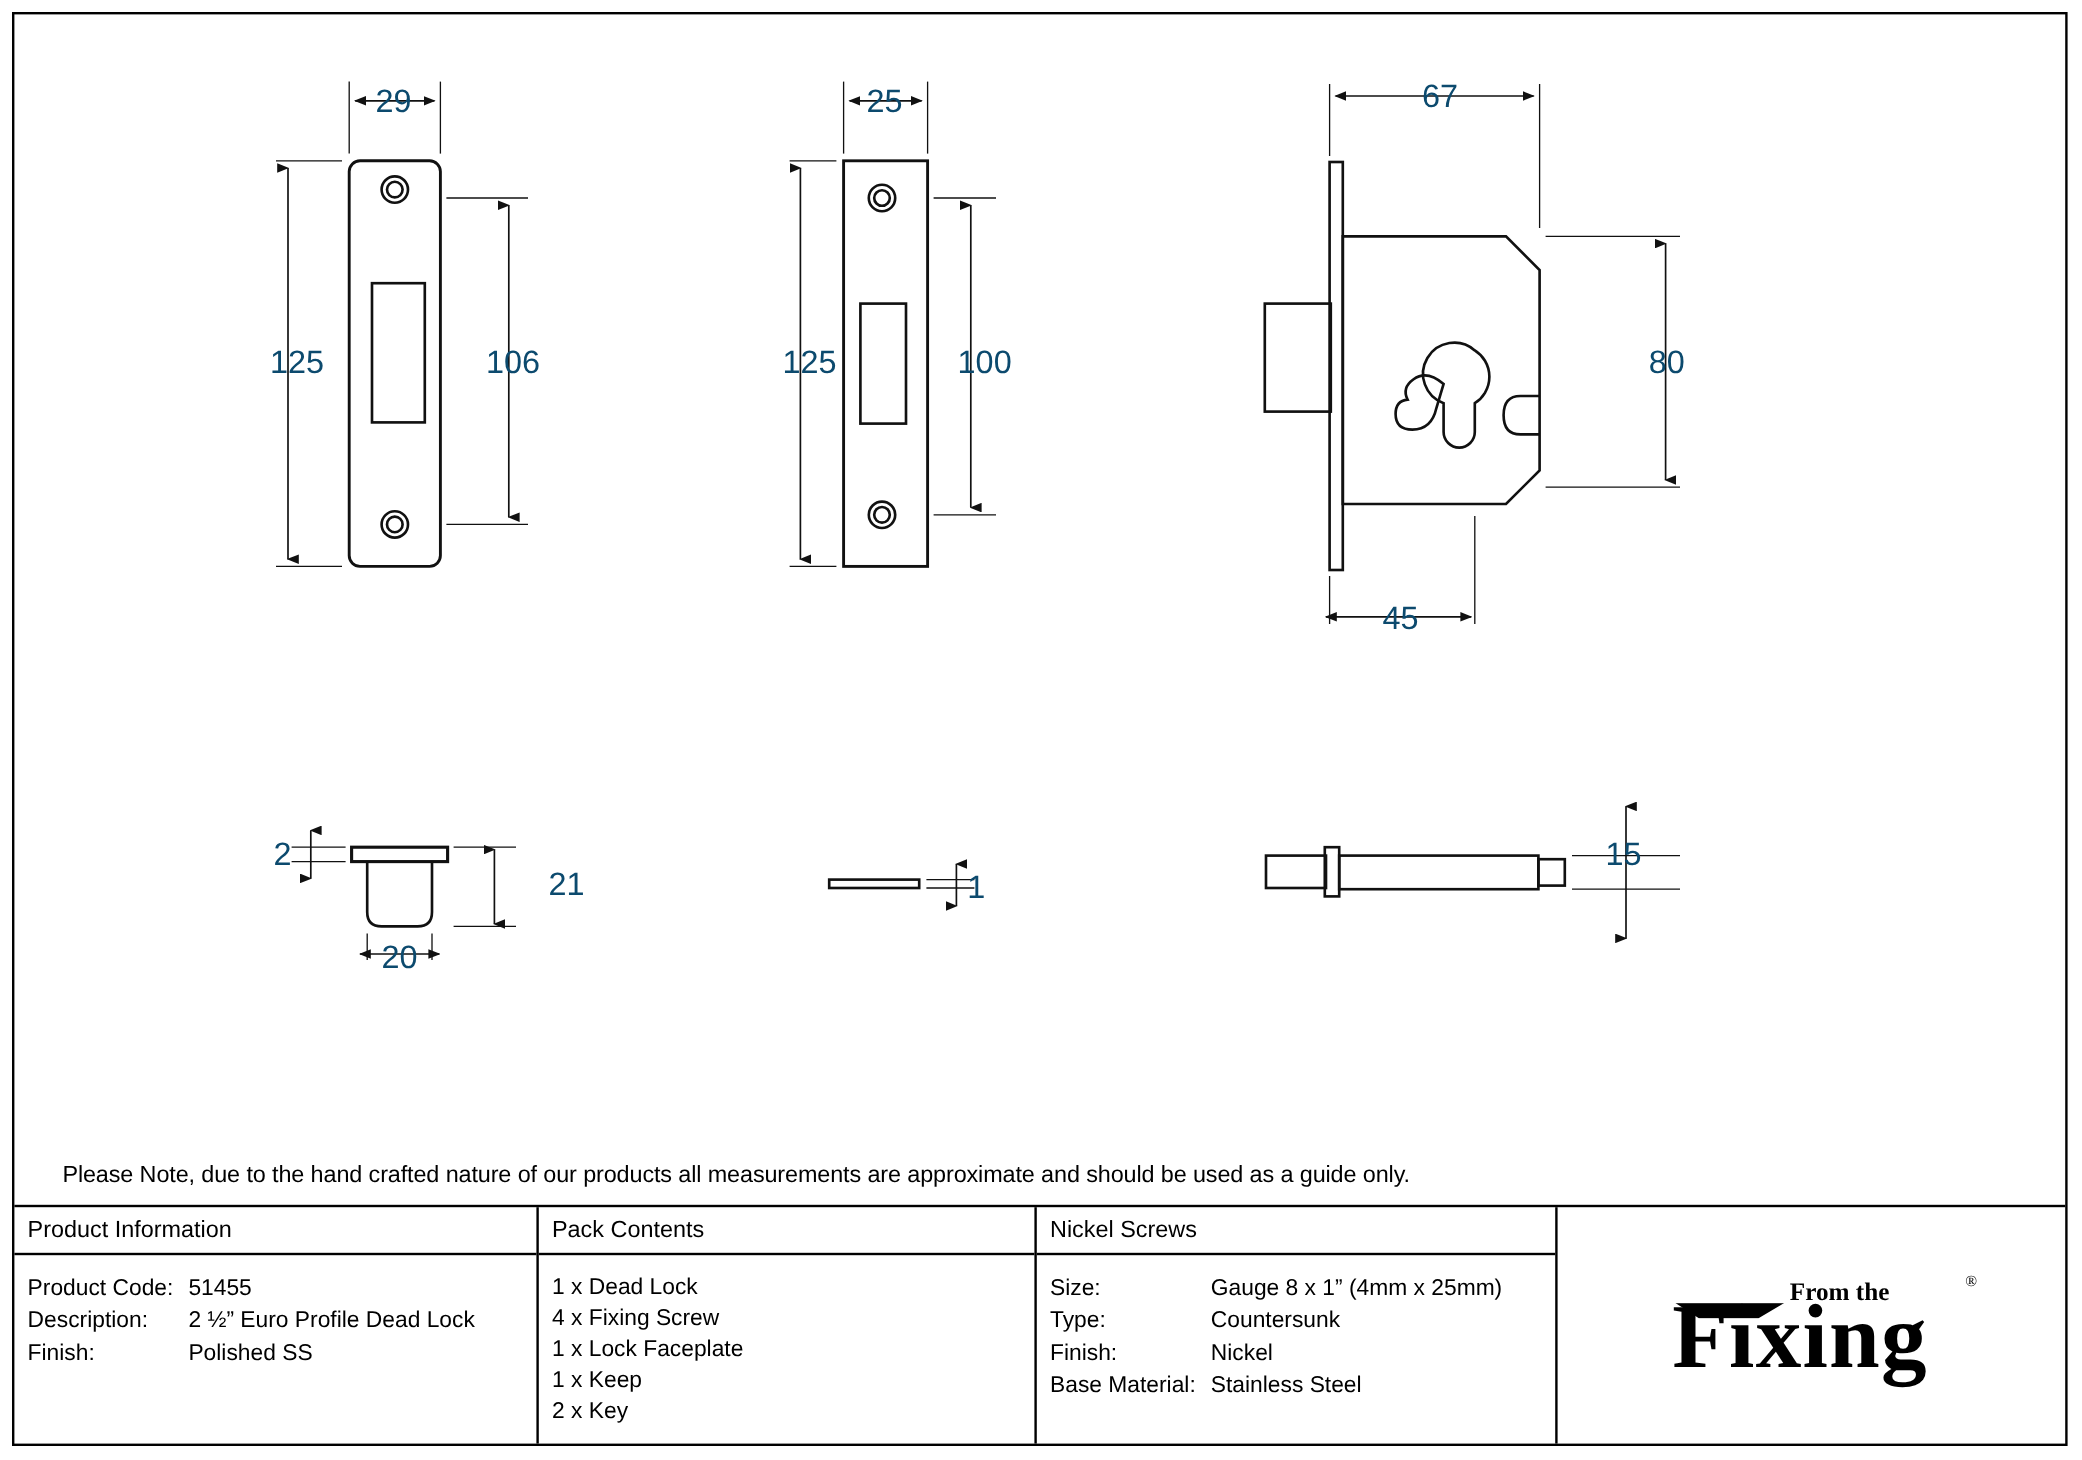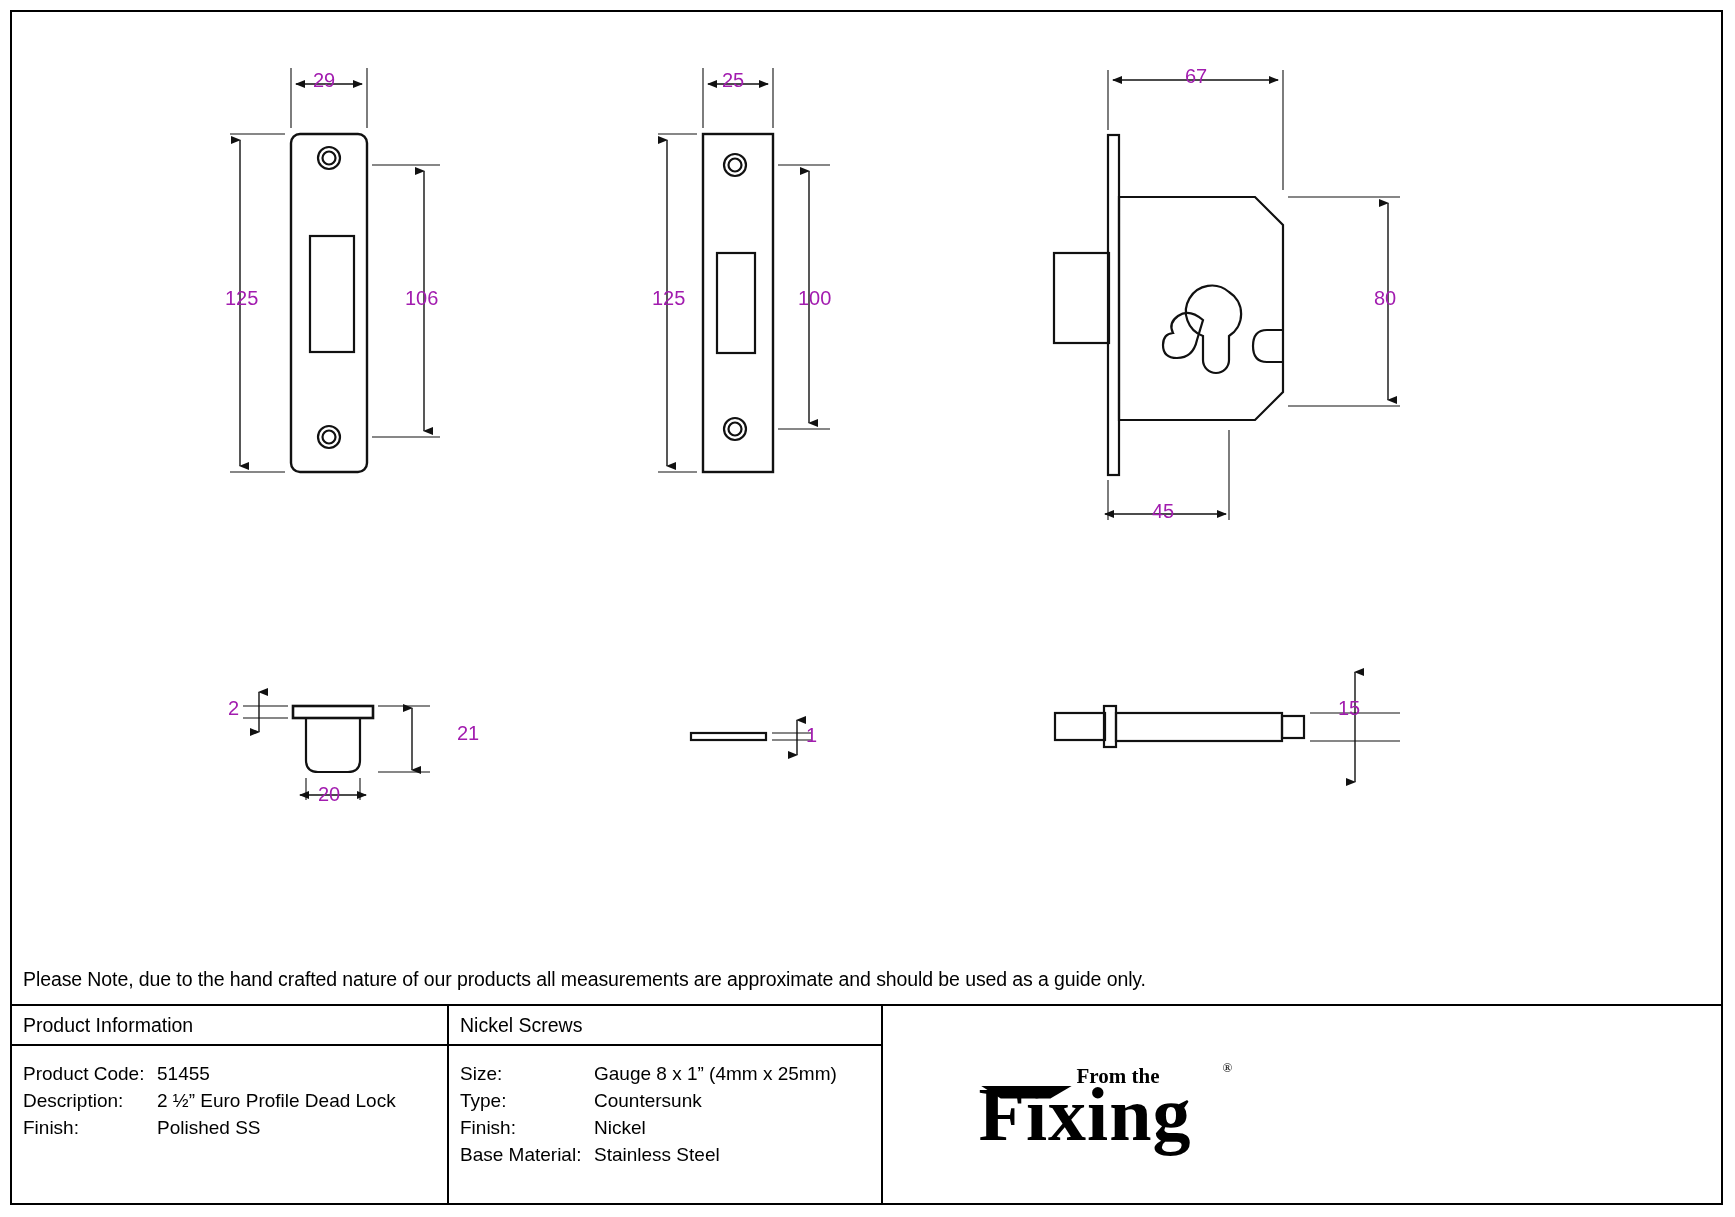--- a/index.html
+++ b/index.html
@@ -52,20 +52,21 @@
     border-bottom: 2px solid #000;
     box-sizing: border-box;
     display: flex;
     align-items: center;
   }
   .note-text {
     padding-left: 11px;
     font-size: 19.5px;
     letter-spacing: -0.1px;
     color: #000;
+    margin-left: 29px;
   }
   .cols {
     position: absolute;
     left: 0;
     top: 52px;
     width: 1709px;
     height: 197px;
     display: flex;
   }
   .col {
@@ -146,22 +147,22 @@
     top: 24px;
     width: 92px;
     height: 13px;
     background: #000;
     clip-path: polygon(0 0, 100% 0, 76% 100%, 22% 100%);
   }
   
   .dim {
     position: absolute;
     font-family: "Liberation Sans", sans-serif;
-    font-size: 20px;
-    color: #a21caf;
+    font-size: 27px;
+    color: #0c4a6e;
     white-space: nowrap;
   }
 </style>
 </head>
 <body>
 
 <div id="page">
 
   <div id="frame"></div>
 
@@ -351,20 +352,32 @@
             <span class="k">Description:</span>
             <span class="v">2 ½” Euro Profile Dead Lock</span>
           </div>
           <div class="kv">
             <span class="k">Finish:</span>
             <span class="v">Polished SS</span>
           </div>
         </div>
       </div>
 
+      <div class="col col-pc">
+        <div class="col-head">
+          <span>Pack Contents</span>
+        </div>
+        <div class="col-body">
+          <div class="pack-line">1 x Dead Lock</div>
+          <div class="pack-line">4 x Fixing Screw</div>
+          <div class="pack-line">1 x Lock Faceplate</div>
+          <div class="pack-line">1 x Keep</div>
+          <div class="pack-line">2 x Key</div>
+        </div>
+      </div>
 
       <div class="col col-fs">
         <div class="col-head">
           <span>Nickel Screws</span>
         </div>
         <div class="col-body">
           <div class="kv kv-fs">
             <span class="k">Size:</span>
             <span class="v">Gauge 8 x 1” (4mm x 25mm)</span>
           </div>

